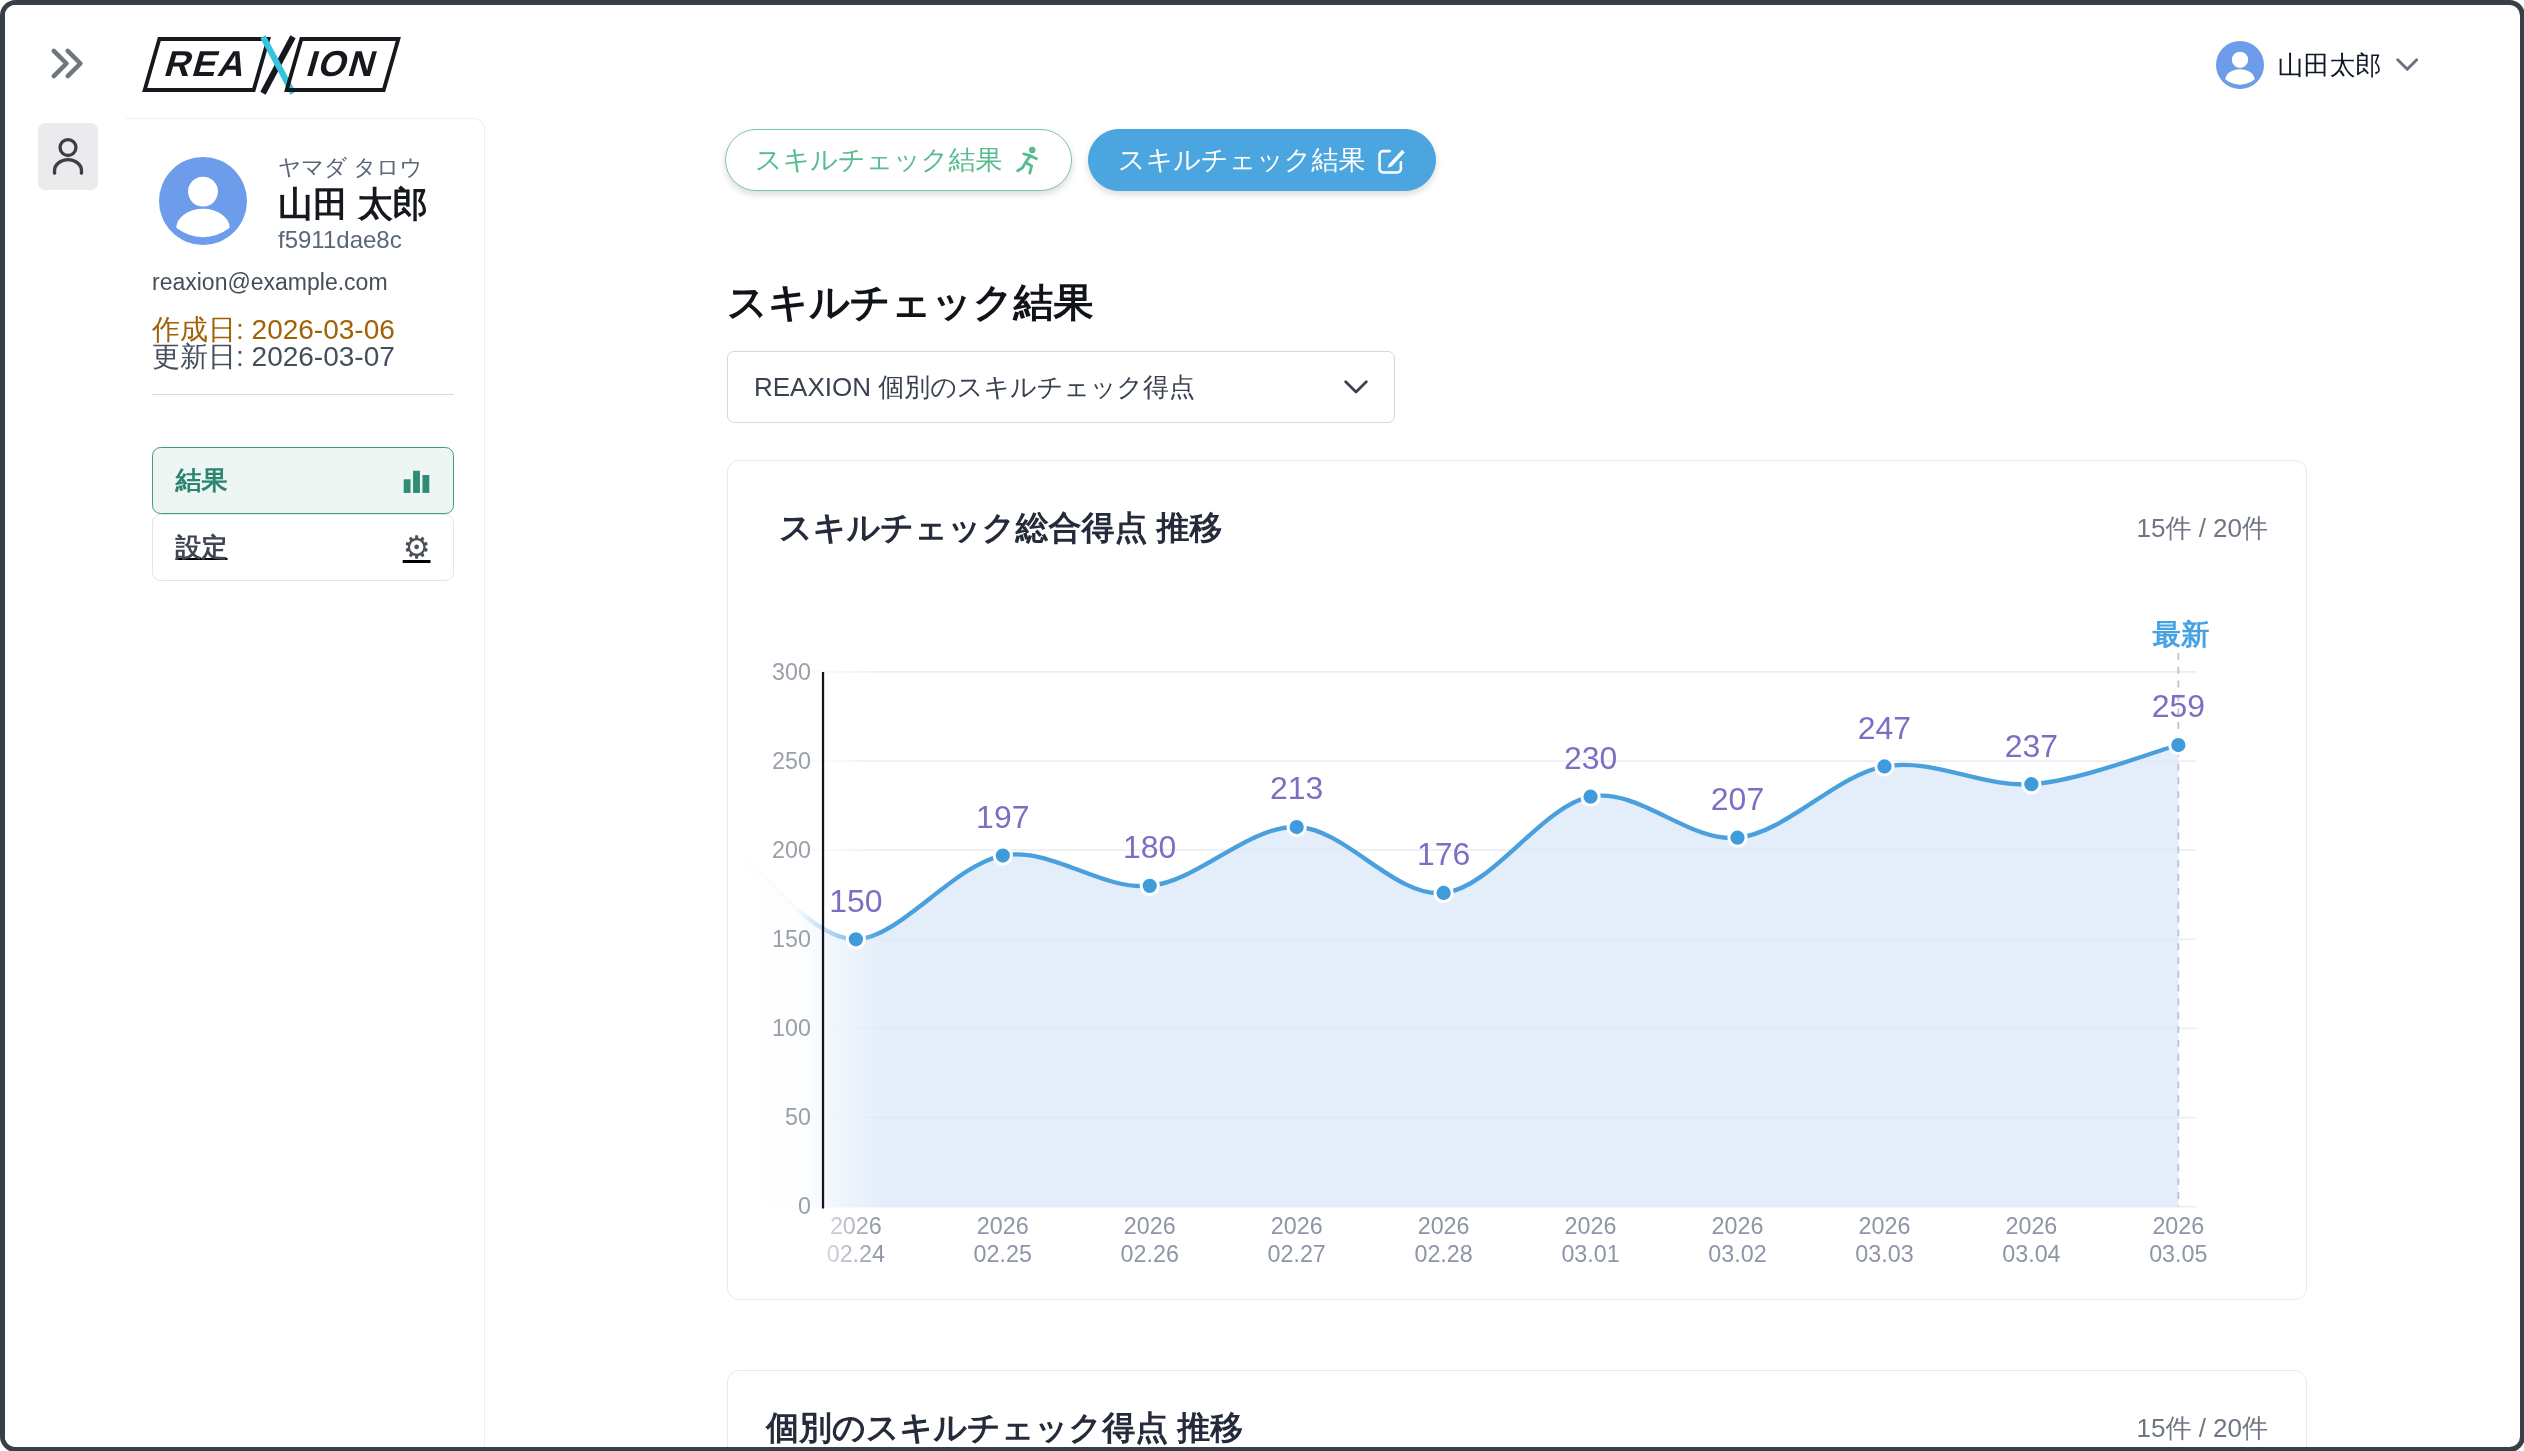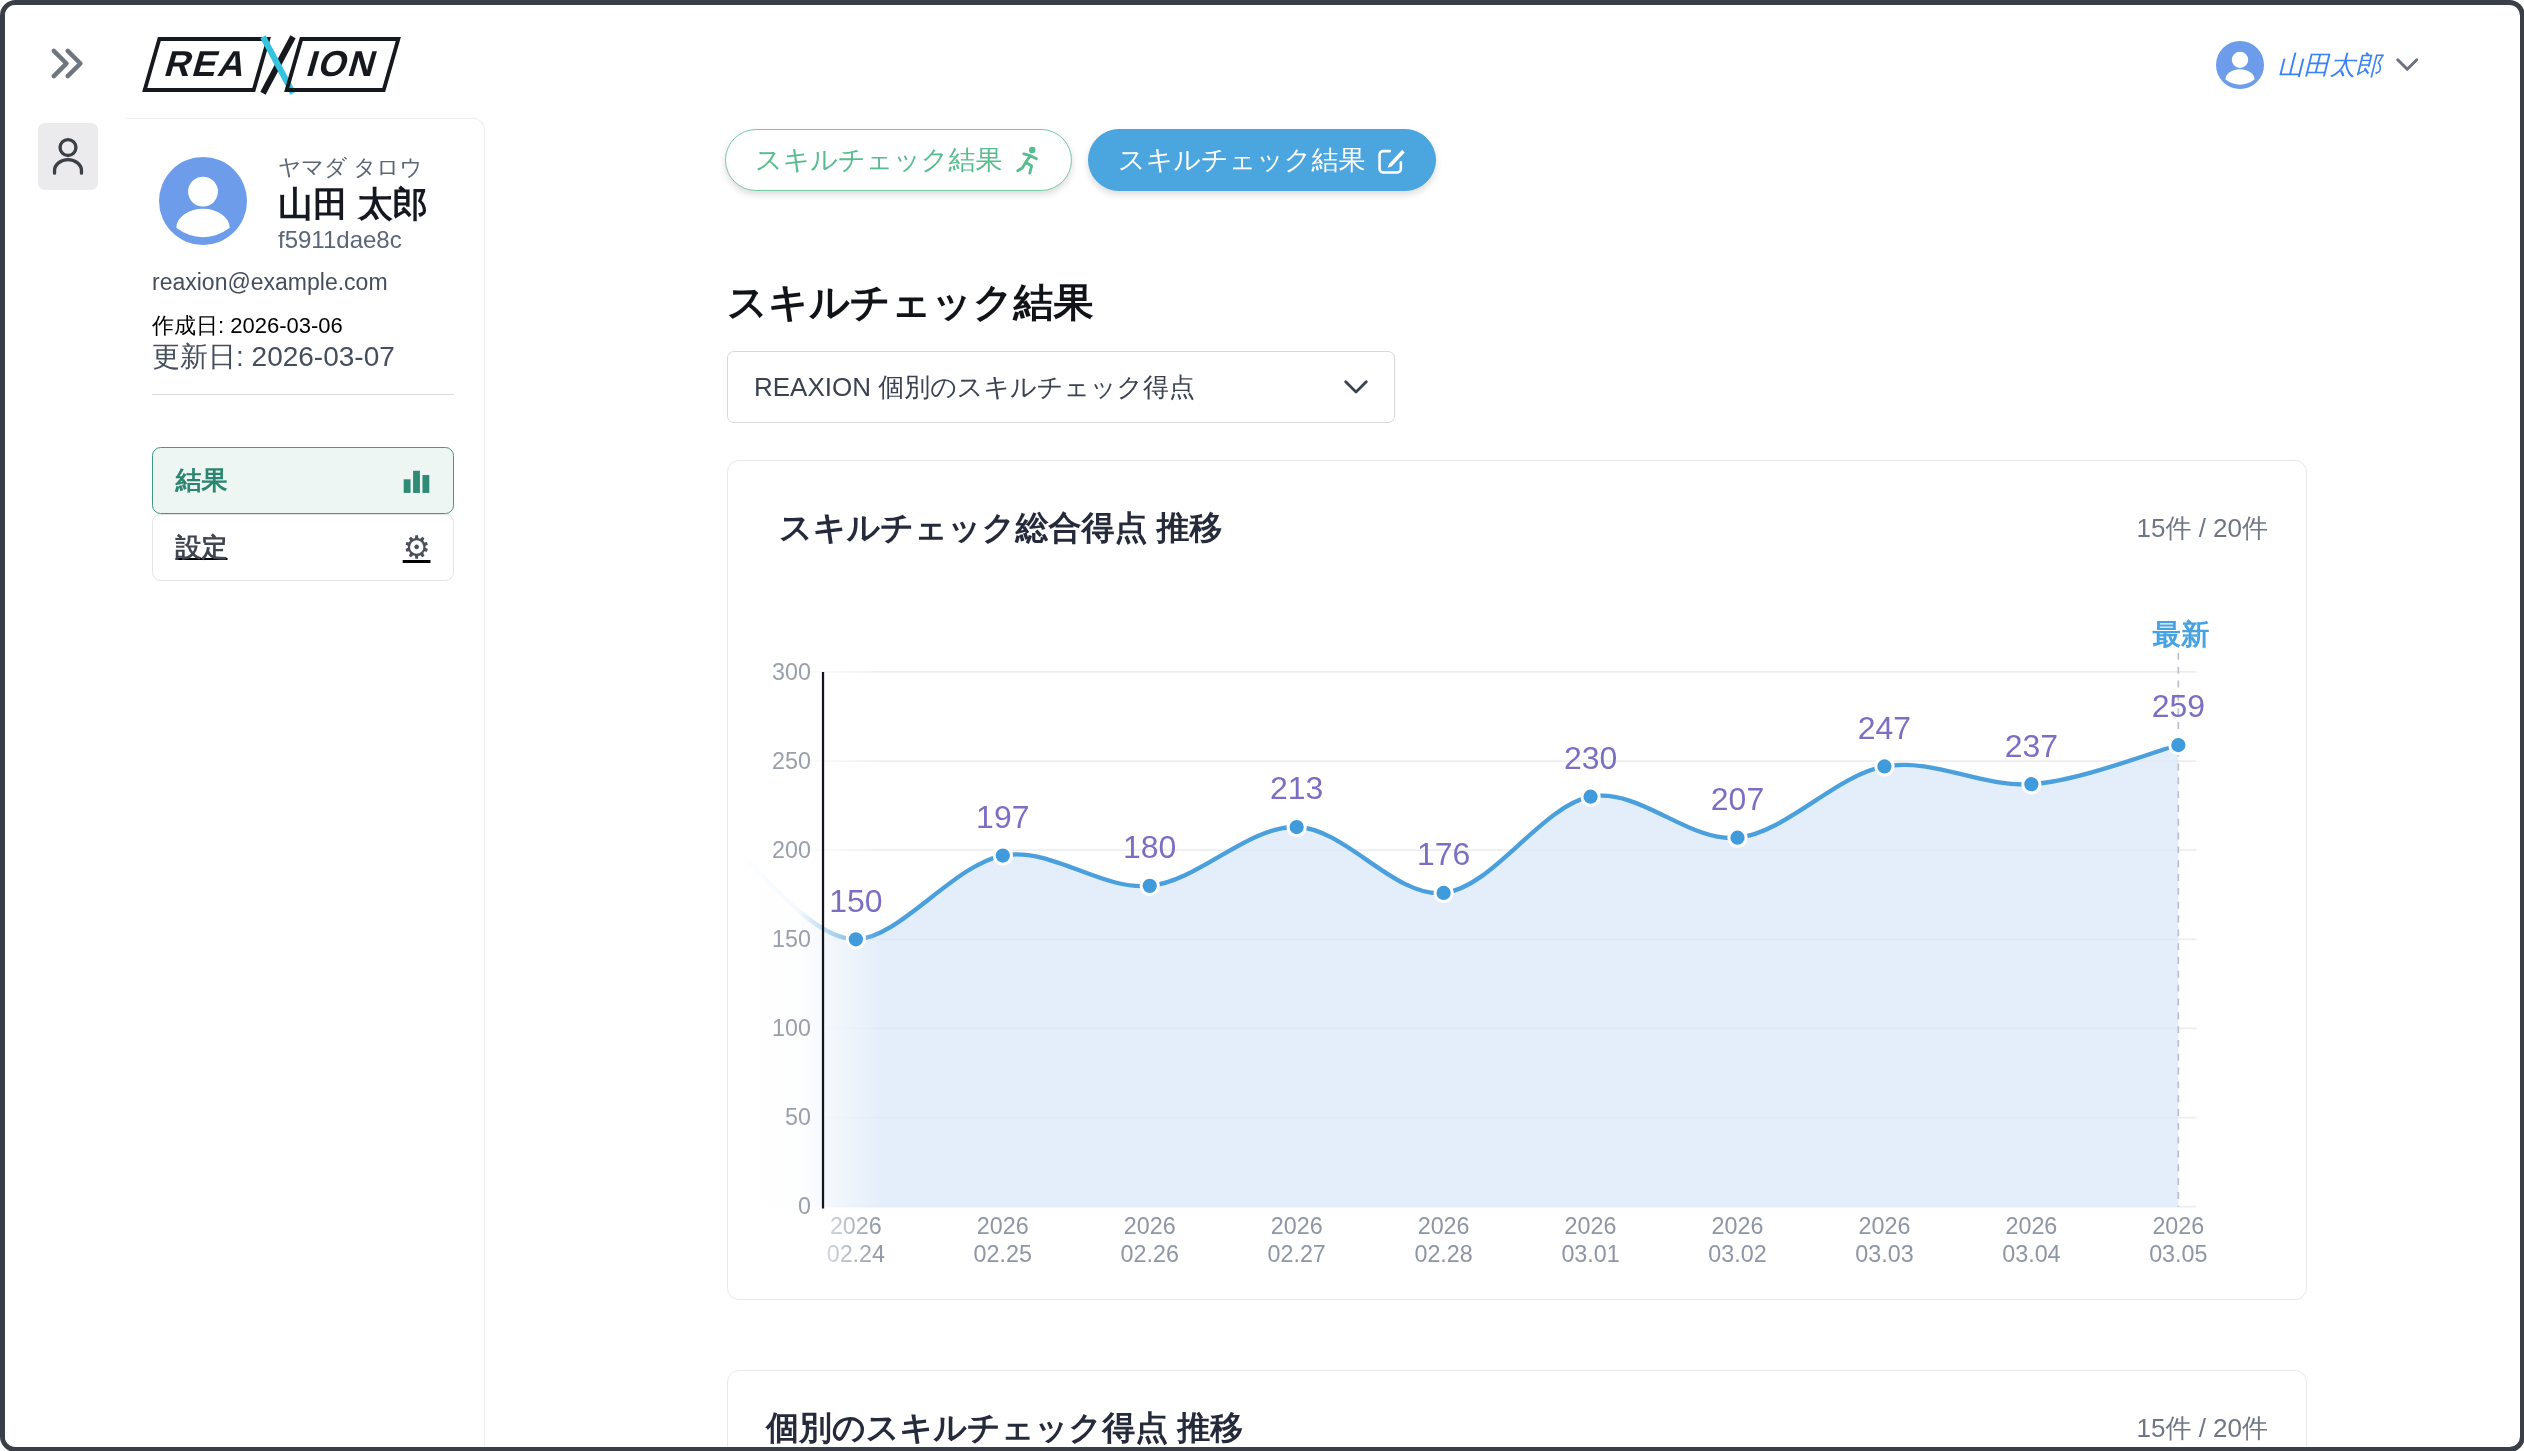--- a/index.html
+++ b/index.html
@@ -17,30 +17,30 @@
   .logo{ position:absolute; left:145px; top:33px; height:54px; display:flex; align-items:center; cursor:default; }
   .logo-box{ border:4.3px solid #15181d; transform:skewX(-16deg); padding:1.7px 12px 3.5px 12px;
     font-size:36px; font-weight:700; color:#15181d; letter-spacing:1.7px; }
   .logo-box span{ display:inline-block; }
   .logo-x{ position:relative; width:43px; height:57px; margin:0 -7px; }
   .logo-x .s1,.logo-x .s2{ position:absolute; left:19px; top:-3.5px; width:6px; height:64px; }
   .logo-x .s1{ background:#15181d; transform:rotate(28deg); }
   .logo-x .s2{ background:#35c3e0; transform:rotate(-28deg); }
   
   .user-chip{ position:absolute; right:102px; top:36px; height:48px; display:flex; align-items:center; gap:14px; cursor:pointer; }
-  .user-chip .name{ font-size:26px; color:#3b82f6;font-style:italic; }
+  .user-chip .name{ font-size:26px; color:#0f172a; }
   
   .side-panel{ position:absolute; left:121px; top:113px; width:359px; bottom:0; background:#fff;
     border-top:1.7px solid #eceef0; border-right:1.7px solid #eceef0; border-radius:0 12px 0 0; }
   .avatar-big{ position:absolute; left:33px; top:38px; width:88px; height:88px; }
   .prof-kana{ position:absolute; left:152px; top:33px; font-size:22.5px; color:#5b6676; }
   .prof-name{ position:absolute; left:152px; top:62px; font-size:35px; font-weight:700; color:#15181e; }
   .prof-id{ position:absolute; left:152px; top:107px; font-size:24px; color:#5b6676; }
   .prof-email{ position:absolute; left:26px; top:150px; font-size:23px; color:#454e5c; }
-  .prof-created{ position:absolute; left:26px; top:192px; font-size:22px; color:#000000; }
+  .prof-created{ position:absolute; left:26px; top:192px; font-size:28px; color:#a16207; }
   .prof-updated{ position:absolute; left:26px; top:219px; font-size:28px; color:#454e5c; }
   .prof-divider{ position:absolute; left:26px; top:275px; width:302px; height:0.9px; background:#d9dbe0; }
   .menu-btn{ position:absolute; left:26px; width:302px; height:67px; border-radius:8.6px; background:#fff;
     border:1.7px solid #e4e5e9; display:flex; align-items:center; justify-content:space-between;
     padding:0 22.5px; cursor:pointer; }
   .menu-btn .lbl{ font-size:26px; font-weight:700; color:#3f4652; }
   .menu-btn.active{ border:1.7px solid #3f9b85; background:#edf6f2; }
   .menu-btn.active .lbl{ color:#2c8570; }
   .menu-results{ top:328px; }
   .menu-settings{ top:395px;text-decoration:underline; }

